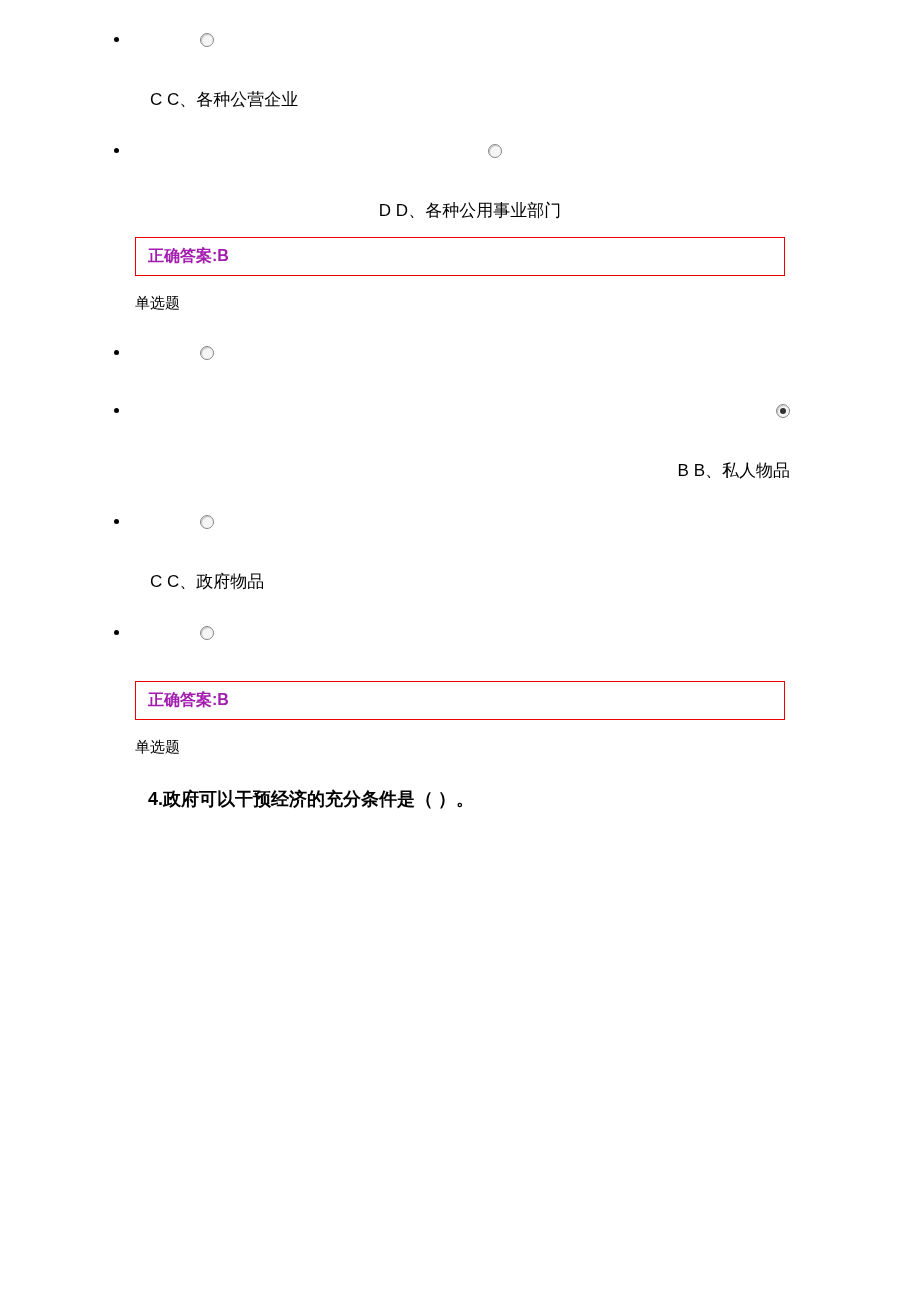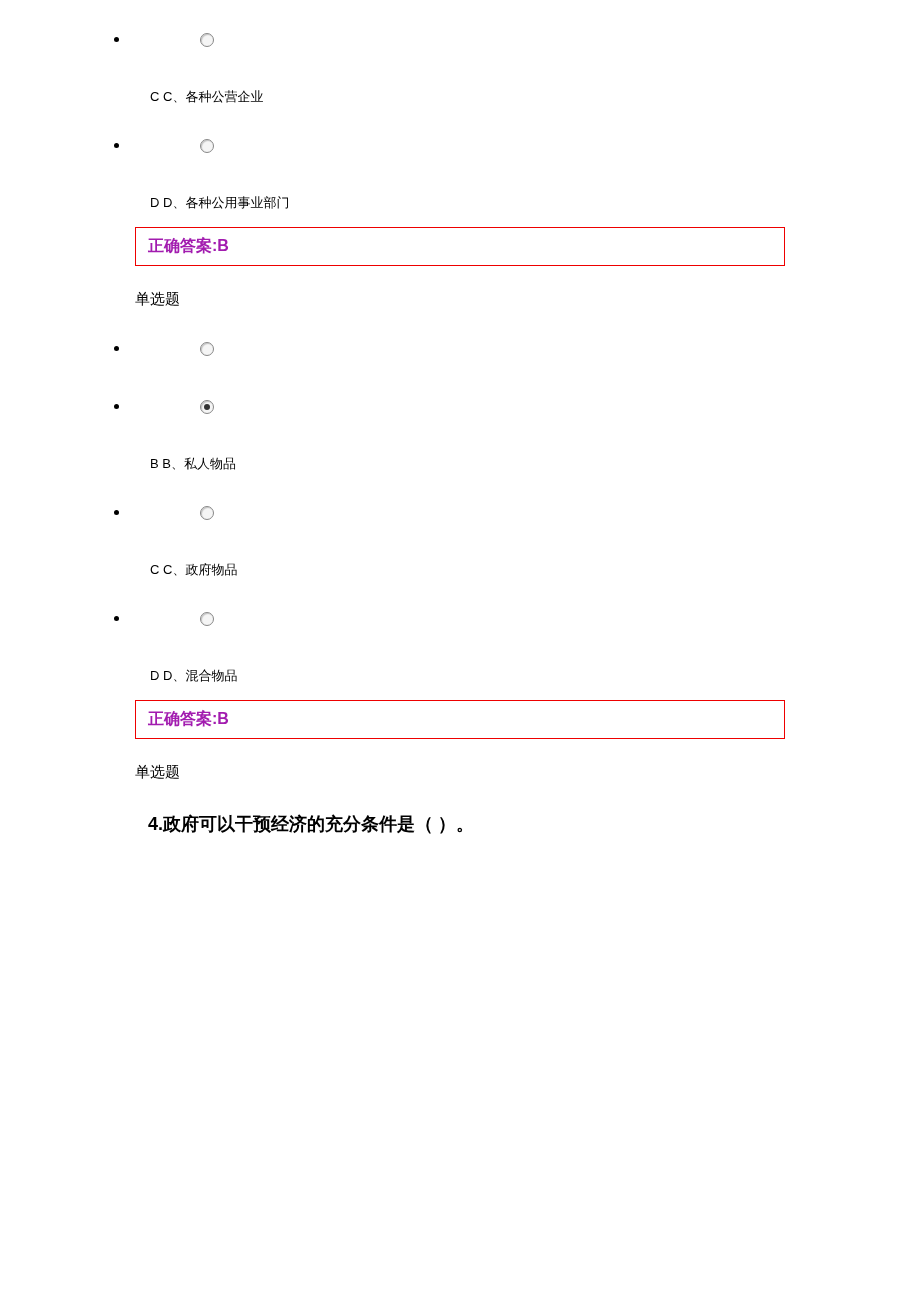--- a/index.html
+++ b/index.html
@@ -42,36 +42,36 @@
       position: absolute;
       width: 6px;
       height: 6px;
       background: #333;
       border-radius: 50%;
       top: 3px;
       left: 3px;
     }
     .option-text {
       padding-left: 20px;
-      font-size: 13px;
+      font-size: 17px;
     }
     .answer-box {
       border: 1px solid #e00;
       padding: 8px 12px;
       margin-top: 15px;
       margin-left: 5px;
       margin-right: 5px;
       color: #a21caf;
       font-weight: bold;
       font-size: 16px;
     }
     .question-type {
       padding-left: 5px;
       font-size: 15px;
-      margin-top: 24px;
+      margin-top: 18px;
       margin-bottom: 30px;
       font-family: Liberation Mono, monospace;
     }
     .question-title {
       font-weight: bold;
       font-size: 18px;
       margin-top: 30px;
       margin-bottom: 30px;
       padding-left: 18px;
     }
@@ -96,21 +96,21 @@
 
   <ul class="option-list">
     <li class="bullet">
       <div class="radio-row">
         <span class="radio-circle"></span>
       </div>
       <div class="option-text">
         <span>C C、</span><span>各种公营企业</span>
       </div>
     </li>
-    <li class="bullet" style="margin-top:30px;">
+    <li class="bullet" style="margin-top:30px;text-align:center;">
       <div class="radio-row">
         <span class="radio-circle"></span>
       </div>
       <div class="option-text">
         <span>D D、</span><span>各种公用事业部门</span>
       </div>
     </li>
   </ul>
 
   <div class="answer-box">
@@ -119,43 +119,40 @@
 
   <div class="question-type">单选题</div>
 
 
   <ul class="option-list">
     <li class="bullet">
       <div class="radio-row">
         <span class="radio-circle"></span>
       </div>
     </li>
-    <li class="bullet" style="margin-top:30px;">
+    <li class="bullet" style="margin-top:30px;text-align:right;">
       <div class="radio-row">
         <span class="radio-circle selected"></span>
       </div>
       <div class="option-text">
         <span>B B、</span><span>私人物品</span>
       </div>
     </li>
     <li class="bullet" style="margin-top:30px;">
       <div class="radio-row">
         <span class="radio-circle"></span>
       </div>
       <div class="option-text">
         <span>C C、</span><span>政府物品</span>
       </div>
     </li>
     <li class="bullet" style="margin-top:30px;">
       <div class="radio-row">
         <span class="radio-circle"></span>
       </div>
-      <div class="option-text">
-        <span>D D、</span><span>混合物品</span>
-      </div>
     </li>
   </ul>
 
   <div class="answer-box">
     <span>正确答案:</span><span>B</span>
   </div>
 
   <div class="question-type">单选题</div>
 
   <div class="question-title">

